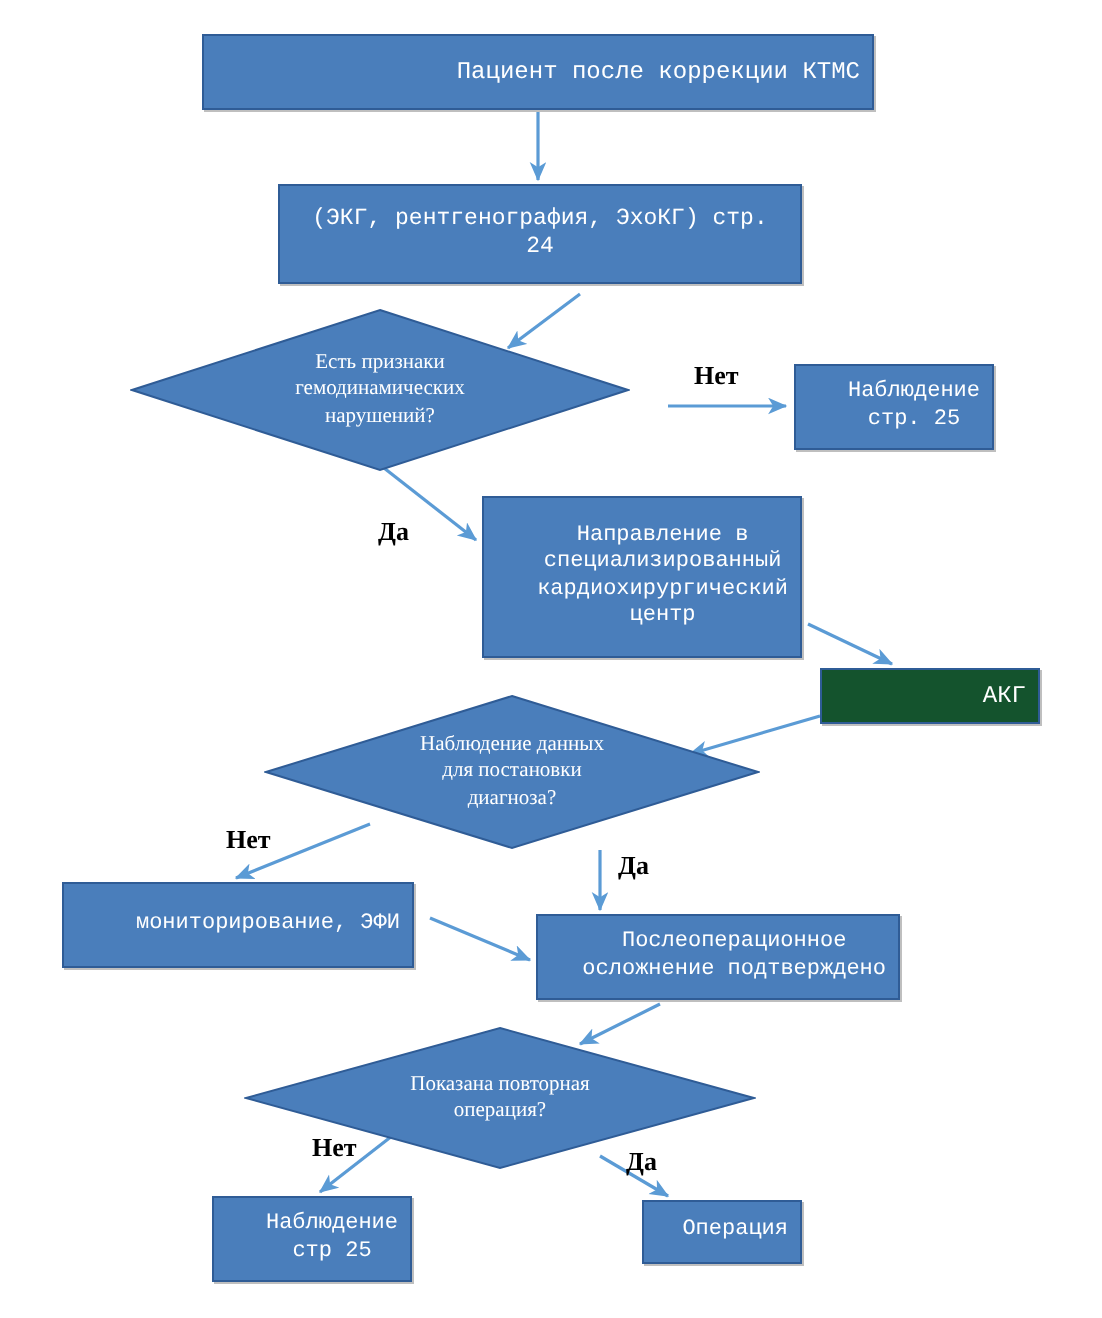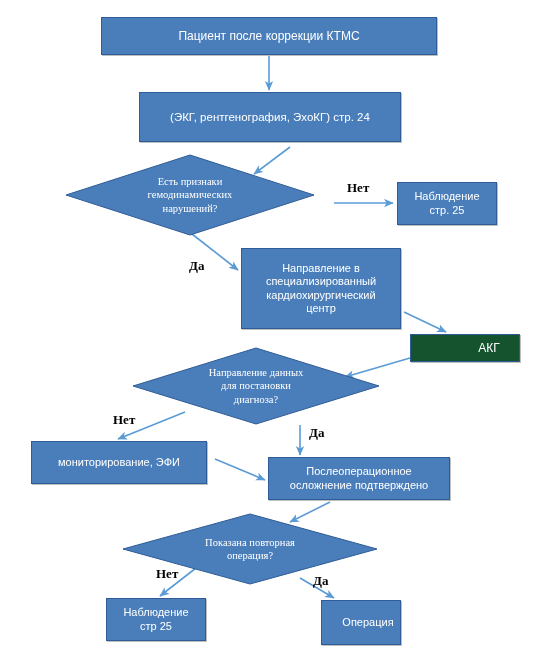--- a/index.html
+++ b/index.html
@@ -25,24 +25,24 @@
     left: 0; top: 0;
     width: 551px;
     height: 659px;
     pointer-events: none;
   }
   .node {
     position: absolute;
     box-sizing: border-box;
     display: flex;
     align-items: center;
-    justify-content: center;
+    justify-content: flex-end;
     text-align: center;
     color: #ffffff;
-    font-family: Liberation Sans, sans-serif;
+    font-family: Liberation Mono, monospace;
     line-height: 1.22;
   }
   .rect {
     background: #4a7ebb;
     border: 1px solid #2f5c96;
     box-shadow: 1px 1px 0 0 #bfbfbf;
   }
   .rect-inner {
     padding: 0 6px;
   }
@@ -140,21 +140,21 @@
         <div class="rect-inner">
           <div>АКГ</div>
         </div>
       </div>
       <div class="diamond-wrap" style="left: 132px; top: 347px; width: 248px; height: 78px;">
         <svg width="248" height="78">
           <polygon points="124,1 247,39 124,77 1,39" fill="#4a7ebb" stroke="#2f5c96" stroke-width="1"></polygon>
         </svg>
         <div class="diamond-label" style="font-size: 10.5px; color: rgb(255, 255, 255);">
           <div>
-            <div>Направление данных</div>
+            <div>Наблюдение данных</div>
             <div>для постановки</div>
             <div>диагноза?</div>
           </div>
         </div>
       </div>
       <div class="node rect" style="left: 31px; top: 441px; width: 176px; height: 43px; background: rgb(74, 126, 187); border-color: rgb(47, 92, 150); color: rgb(255, 255, 255); font-size: 11px;">
         <div class="rect-inner">
           <div>мониторирование, ЭФИ</div>
         </div>
       </div>
@@ -174,21 +174,21 @@
             <div>операция?</div>
           </div>
         </div>
       </div>
       <div class="node rect" style="left: 106px; top: 598px; width: 100px; height: 43px; background: rgb(74, 126, 187); border-color: rgb(47, 92, 150); color: rgb(255, 255, 255); font-size: 11px;">
         <div class="rect-inner">
           <div>Наблюдение</div>
           <div>стр 25</div>
         </div>
       </div>
-      <div class="node rect" style="left: 321px; top: 600px; width: 80px; height: 45px; background: rgb(74, 126, 187); border-color: rgb(47, 92, 150); color: rgb(255, 255, 255); font-size: 11px; padding-left: 14px;">
+      <div class="node rect" style="left: 321px; top: 600px; width: 80px; height: 32px; background: rgb(74, 126, 187); border-color: rgb(47, 92, 150); color: rgb(255, 255, 255); font-size: 11px; padding-left: 14px;">
         <div class="rect-inner">
           <div>Операция</div>
         </div>
       </div>
     </div>
   <div id="label-layer">
       <div class="edge-label" style="left: 347px; top: 180px; font-size: 13px; color: rgb(0, 0, 0);">Нет</div>
       <div class="edge-label" style="left: 189px; top: 258px; font-size: 13px; color: rgb(0, 0, 0);">Да</div>
       <div class="edge-label" style="left: 113px; top: 412px; font-size: 13px; color: rgb(0, 0, 0);">Нет</div>
       <div class="edge-label" style="left: 309px; top: 425px; font-size: 13px; color: rgb(0, 0, 0);">Да</div>

